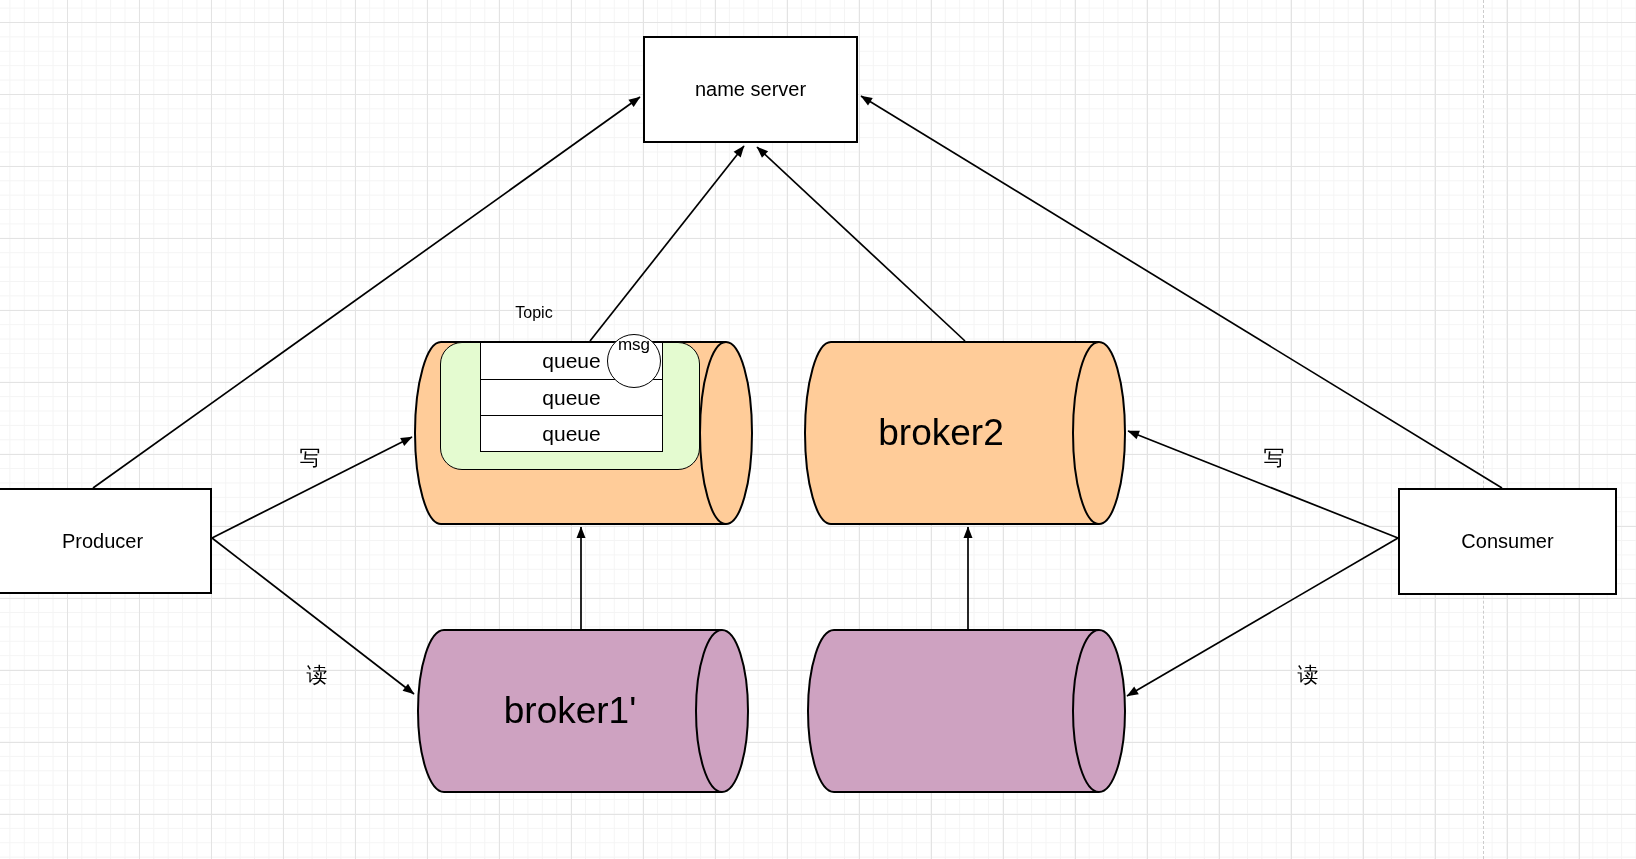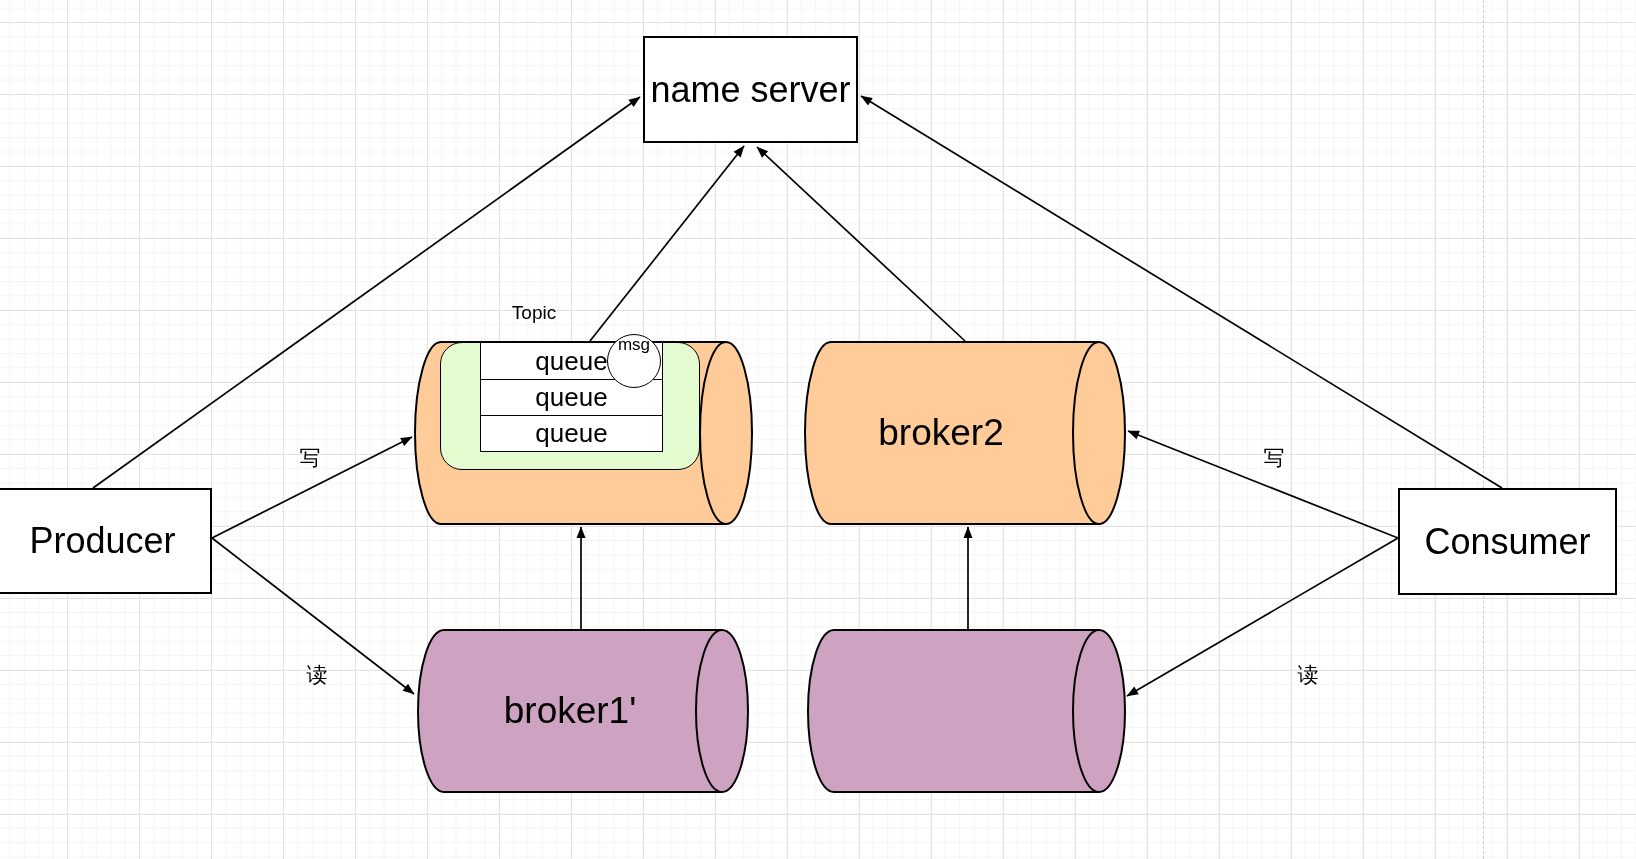--- a/index.html
+++ b/index.html
@@ -17,61 +17,61 @@
     background-position:67px 22px,67px 22px,9.4px 7.6px,9.4px 7.6px;
     font-family:"Liberation Sans","DejaVu Sans",sans-serif;
     color:#000;
   }
   #shapes{position:absolute;left:0;top:0;z-index:1;}
   .node-box{
     position:absolute;z-index:2;
     background:var(--shape-white);
     border:2px solid var(--stroke-black);
     display:flex;align-items:center;justify-content:center;
-    font-size:36px;box-sizing:border-box;
+    font-size:20px;box-sizing:border-box;
   }
   .cyl-label{
     position:absolute;z-index:2;
     display:flex;align-items:center;justify-content:center;
     font-size:37px;pointer-events:none;
   }
   .topic-rect{
     position:absolute;z-index:2;
     background:var(--topic-green);
     border:1.5px solid var(--stroke-black);
     border-radius:22px;box-sizing:border-box;
   }
   .queue-stack{
     position:absolute;z-index:3;
     border:1.5px solid var(--stroke-black);
     background:var(--shape-white);
     box-sizing:border-box;
   }
   .queue-row{
     height:36px;display:flex;align-items:center;justify-content:center;
-    font-size:26px;box-sizing:border-box;
+    font-size:21px;box-sizing:border-box;
   }
   .queue-row + .queue-row{border-top:1.5px solid var(--stroke-black);}
   .msg-circle{
     position:absolute;z-index:4;
     width:54px;height:54px;border-radius:50%;
     background:var(--shape-white);
     border:1.5px solid var(--stroke-black);
     display:flex;align-items:flex-start;justify-content:center;
     font-size:17px;box-sizing:border-box;
   }
   .free-label{
     position:absolute;z-index:2;
     transform:translate(-50%,-50%);
     font-size:21px;white-space:nowrap;
   }
   .topic-title{
     position:absolute;z-index:2;
     transform:translate(-50%,-50%);
-    font-size:19px;
+    font-size:16px;
   }
   .page-guide{
     position:absolute;z-index:0;
     top:0;height:859px;width:0;
     border-left:1.5px dashed var(--page-guide-gray);
   }
 </style>
 </head>
 <body>
 

